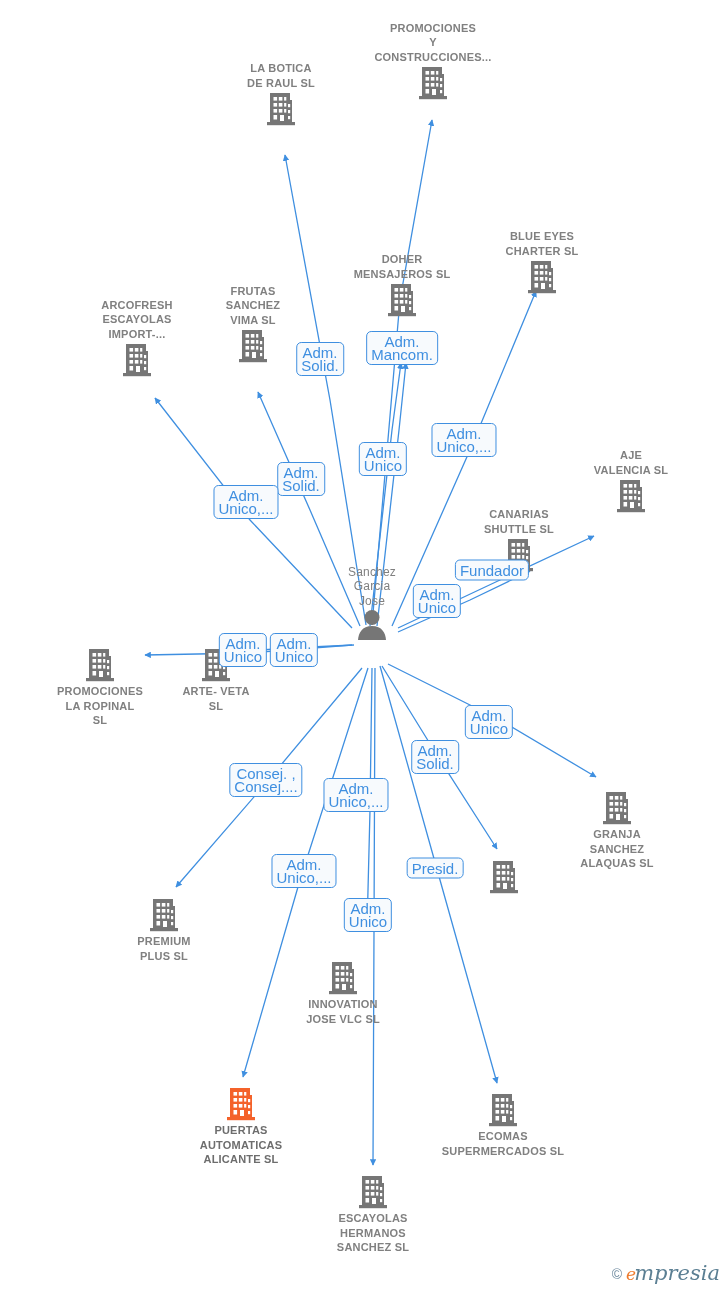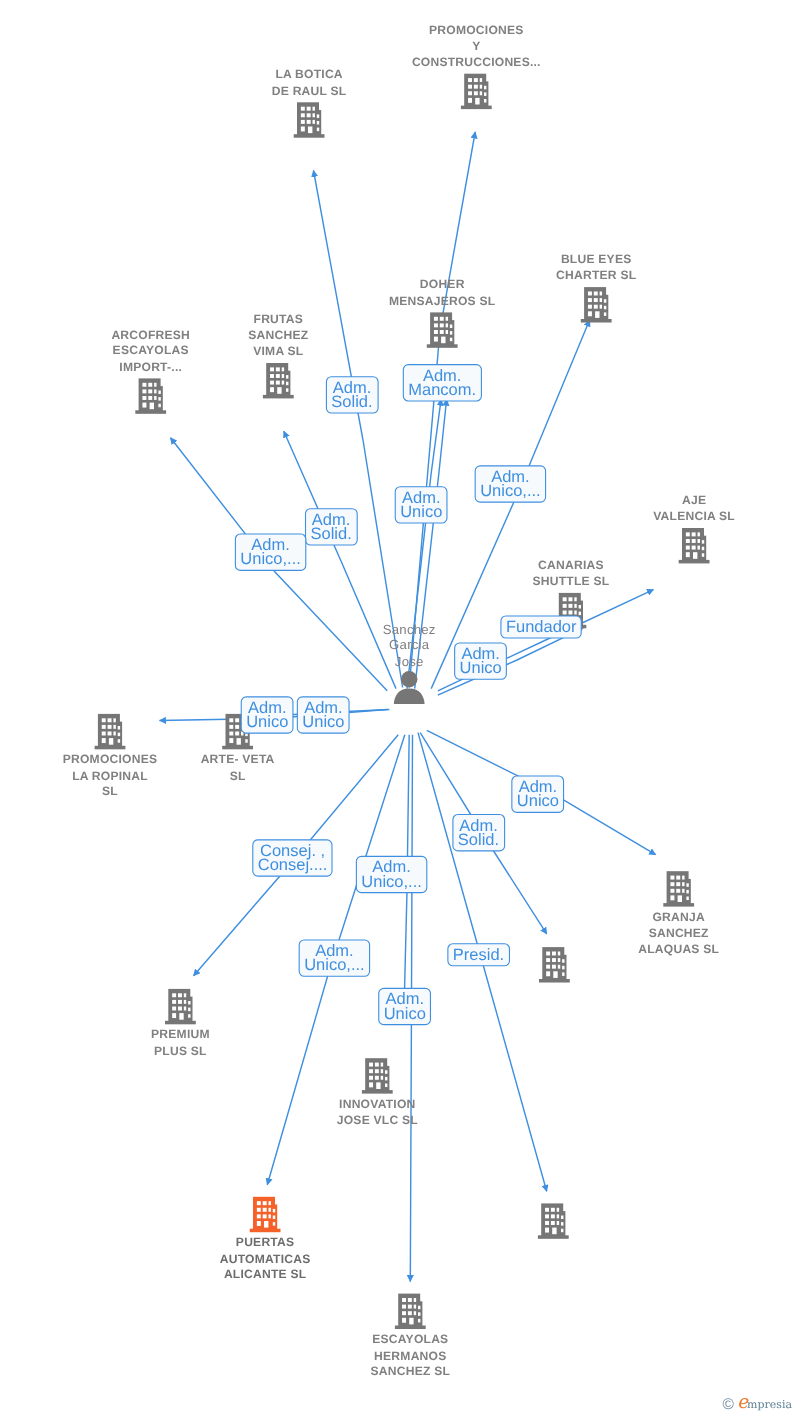--- a/index.html
+++ b/index.html
@@ -75,21 +75,22 @@
   #watermark .wm-e {
     color: #ee7b2d;
     font-family: "DejaVu Serif", serif;
     font-style: italic;
     font-size: 17px;
     line-height: 1;
   }
   #watermark .wm-rest {
     color: #5b7f93;
     font-family: "DejaVu Serif", serif;
-    font-size: 10px;
+    font-style: italic;
+    font-size: 21px;
     line-height: 1;
     margin-left: -2px;
   }
 </style>
 </head>
 <body>
 
 <div id="canvas">
 
   <svg id="edges" viewBox="0 0 728 1290" xmlns="http://www.w3.org/2000/svg">
@@ -579,20 +580,22 @@
               <rect x="14.8" y="18" width="3.6" height="3.6"></rect>
               <rect x="20.1" y="18" width="2.2" height="3.6"></rect>
               <rect x="9.5" y="24" width="3.6" height="4.5"></rect>
               <rect x="16.0" y="24" width="4.0" height="6.0"></rect>
               <rect x="24.0" y="13" width="2.2" height="3.2"></rect>
               <rect x="24.0" y="19" width="2.2" height="3.2"></rect>
               <rect x="24.0" y="25" width="2.2" height="3.2"></rect>
             </g>
           </svg>
         </div>
+        <div class="caption">ECOMAS
+SUPERMERCADOS SL</div>
       </div>
       <div class="node below" style="left: 373px; top: 1174px;">
         <div class="glyph bldg">
           <svg width="34" height="36" viewBox="0 0 34 36">
             <g fill="#767676">
               <rect x="6" y="2" width="20" height="30"></rect>
               <rect x="22" y="9" width="6" height="23"></rect>
               <rect x="3" y="31" width="28" height="3.2"></rect>
             </g>
             <g fill="#ffffff">

